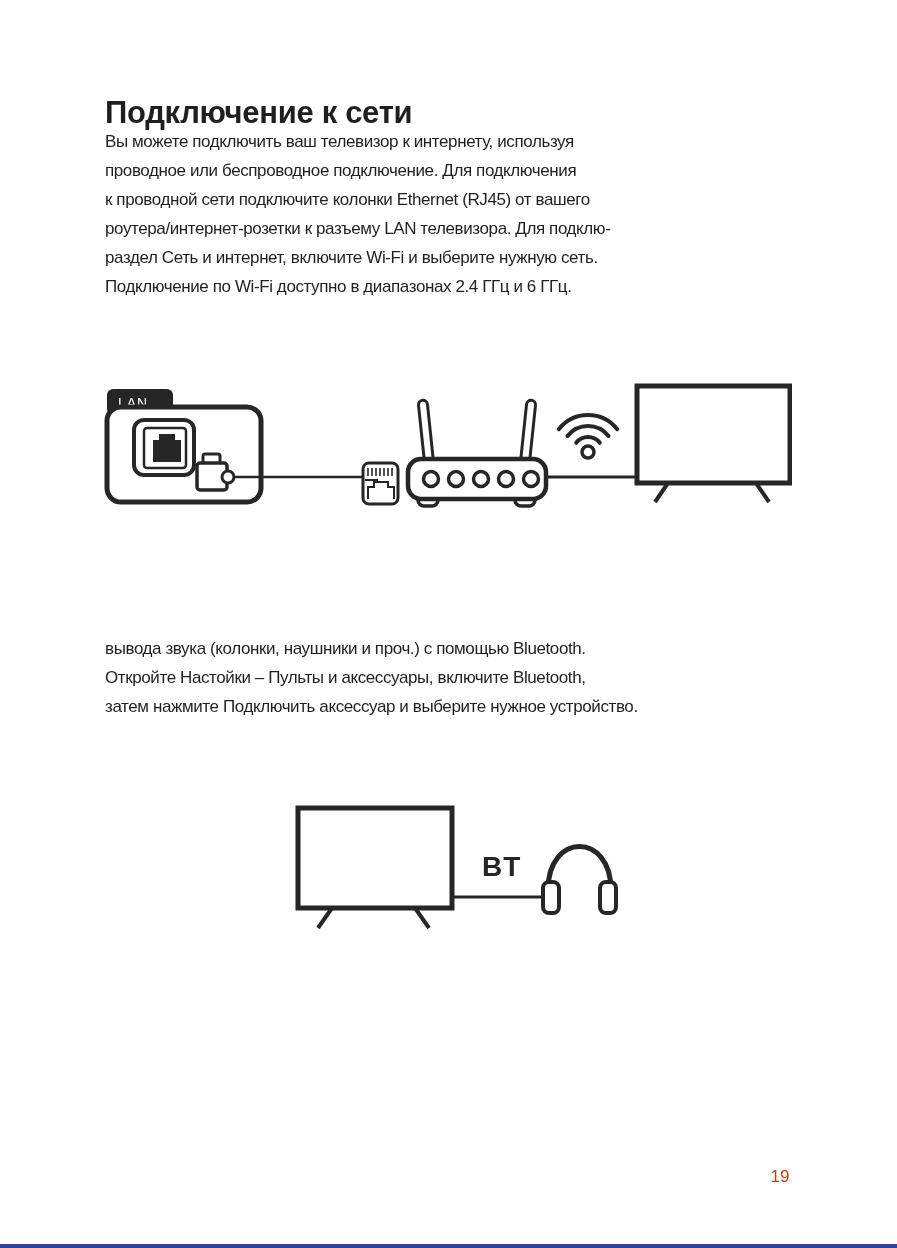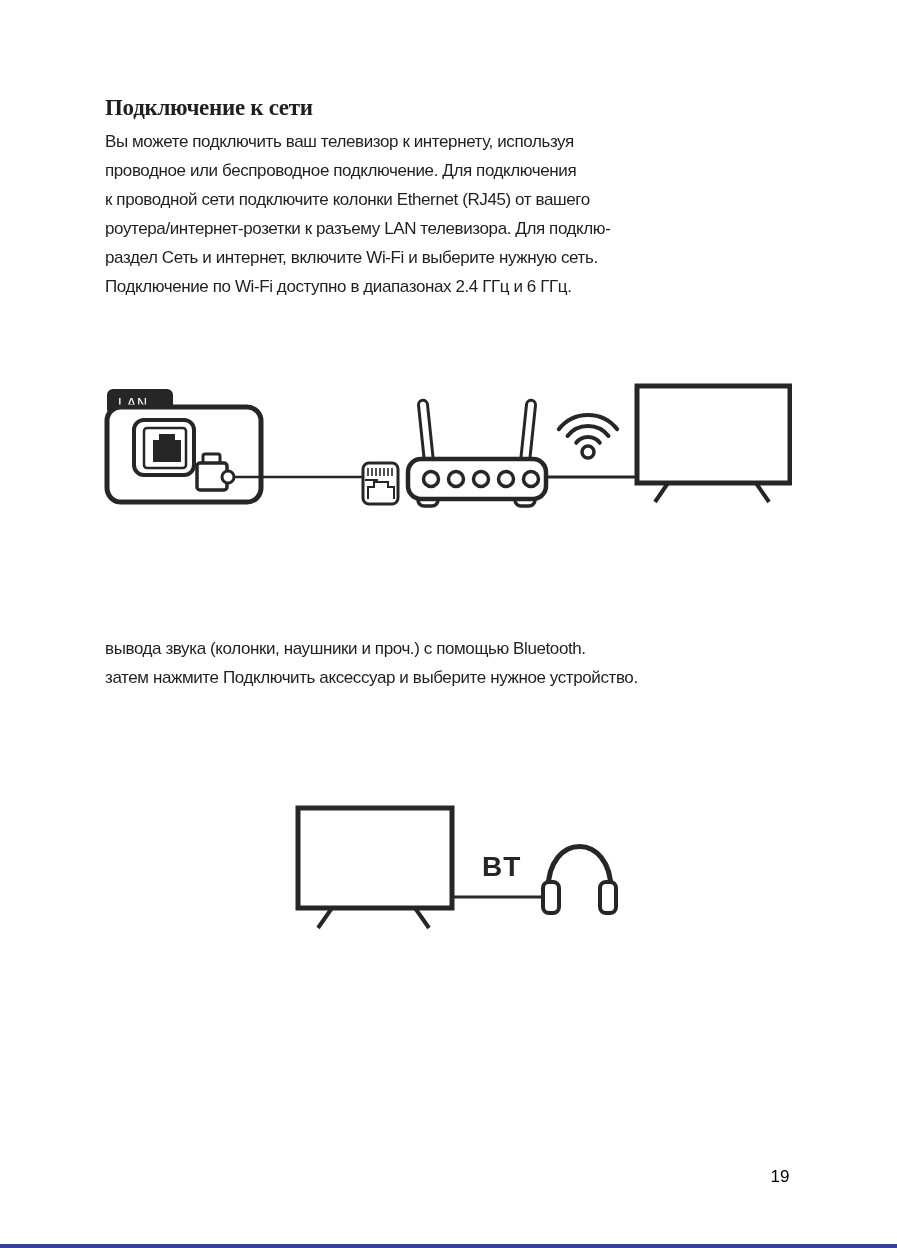--- a/index.html
+++ b/index.html
@@ -8,25 +8,24 @@
     width: 897px;
     height: 1248px;
     background: #ffffff;
     font-family: "Liberation Sans", sans-serif;
     color: #1f1f1f;
     overflow: hidden;
   }
   .heading {
     position: absolute;
     left: 105px;
-    font-size: 23px;
+    font-size: 31px;
     font-weight: bold;
     letter-spacing: -0.3px;
     white-space: nowrap;
-    font-family: Liberation Serif, serif;
   }
   .body-text {
     position: absolute;
     left: 105px;
     font-size: 17px;
     line-height: 29px;
     letter-spacing: -0.4px;
     white-space: nowrap;
   }
   #s1-heading { top: 95px; }
@@ -36,21 +35,21 @@
   .diagram { position: absolute; }
   #diagram-network { left: 102px; top: 380px; }
   #diagram-bt      { left: 295px; top: 800px; }
   .page-number {
     position: absolute;
     left: 763px;
     top: 1167px;
     width: 34px;
     text-align: center;
     font-size: 17px;
-    color: #000000;
+    color: #c2410c;
   }
   .bottom-bar {
     position: absolute;
     left: 0;
     bottom: 0;
     width: 100%;
     height: 4px;
     background: #33439e;
   }
   svg { display: block; }
@@ -134,20 +133,21 @@
         <rect x="535" y="6" width="153" height="97" fill="#ffffff" stroke="#262626" stroke-width="5"></rect>
         <line x1="566" y1="103" x2="553" y2="122" stroke="#262626" stroke-width="4"></line>
         <line x1="654" y1="103" x2="667" y2="122" stroke="#262626" stroke-width="4"></line>
       </g>
     </svg>
   </div>
 
 
   <div class="body-text" id="s2-body">
     <div>вывода звука (колонки, наушники и проч.) с помощью Bluetooth.</div>
+    <div>Откройте Настойки – Пульты и аксессуары, включите Bluetooth,</div>
     <div>затем нажмите Подключить аксессуар и выберите нужное устройство.</div>
   </div>
 
   <div class="diagram" id="diagram-bt">
     <svg width="325" height="130" viewBox="0 0 325 130" fill="none" xmlns="http://www.w3.org/2000/svg">
 
       <g>
         <rect x="3" y="8" width="154" height="100" fill="#ffffff" stroke="#262626" stroke-width="5"></rect>
         <line x1="37" y1="108" x2="23" y2="128" stroke="#262626" stroke-width="4"></line>
         <line x1="120" y1="108" x2="134" y2="128" stroke="#262626" stroke-width="4"></line>

